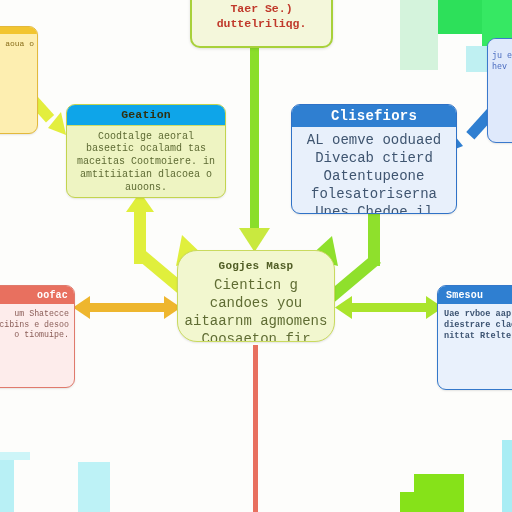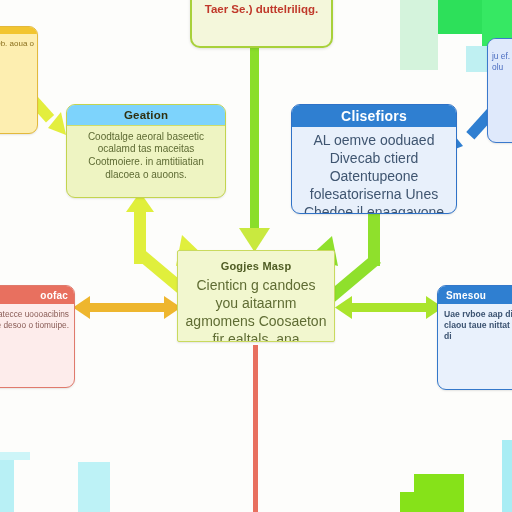--- a/index.html
+++ b/index.html
@@ -6,21 +6,21 @@
     margin: 0;
     padding: 0;
     background: #ffffff;
   }
   #canvas {
     position: relative;
     width: 512px;
     height: 512px;
     overflow: hidden;
     background: #fdfdfb;
-    font-family: Liberation Sans, sans-serif;
+    font-family: Liberation Mono, monospace;
   }
 
   
   .deco { position: absolute; }
 
   
   .node {
     position: absolute;
     box-sizing: border-box;
     border-radius: 9px;
@@ -59,21 +59,21 @@
     padding-top: 14px;
   }
 
   
   #node-left-mid {
     left: 66px; top: 104px; width: 160px; height: 94px;
     background: #eef4c2;
     border: 1.5px solid #c3d44e;
   }
   #node-left-mid .hdr {
-    background: #7dd3fc;
+    background: #0ea5e9;
     color: #303010;
     font-size: 11.5px;
     border-bottom: 1px solid #cfdd6a;
   }
   #node-left-mid .body { color: #5d6a33; font-size: 10px; }
 
   
   #node-right-mid {
     left: 291px; top: 104px; width: 166px; height: 110px;
     background: #e8f0fb;
@@ -84,21 +84,21 @@
     color: #ffffff;
     font-size: 14px;
   }
   #node-right-mid .body { color: #3f5570; font-size: 14px; }
 
   
   #node-center {
     left: 177px; top: 250px; width: 158px; height: 92px;
     background: #f2f7cf;
     border: 1.5px solid #c9da5e;
-    border-radius: 2px;
+    border-radius: 20px;
   }
   #node-center .hdr {
     background: transparent;
     color: #4f5c24;
     font-size: 11px;
     padding-top: 9px;
   }
   #node-center .body { color: #5f6c33; font-size: 14px; padding-top: 2px; }
 
   

